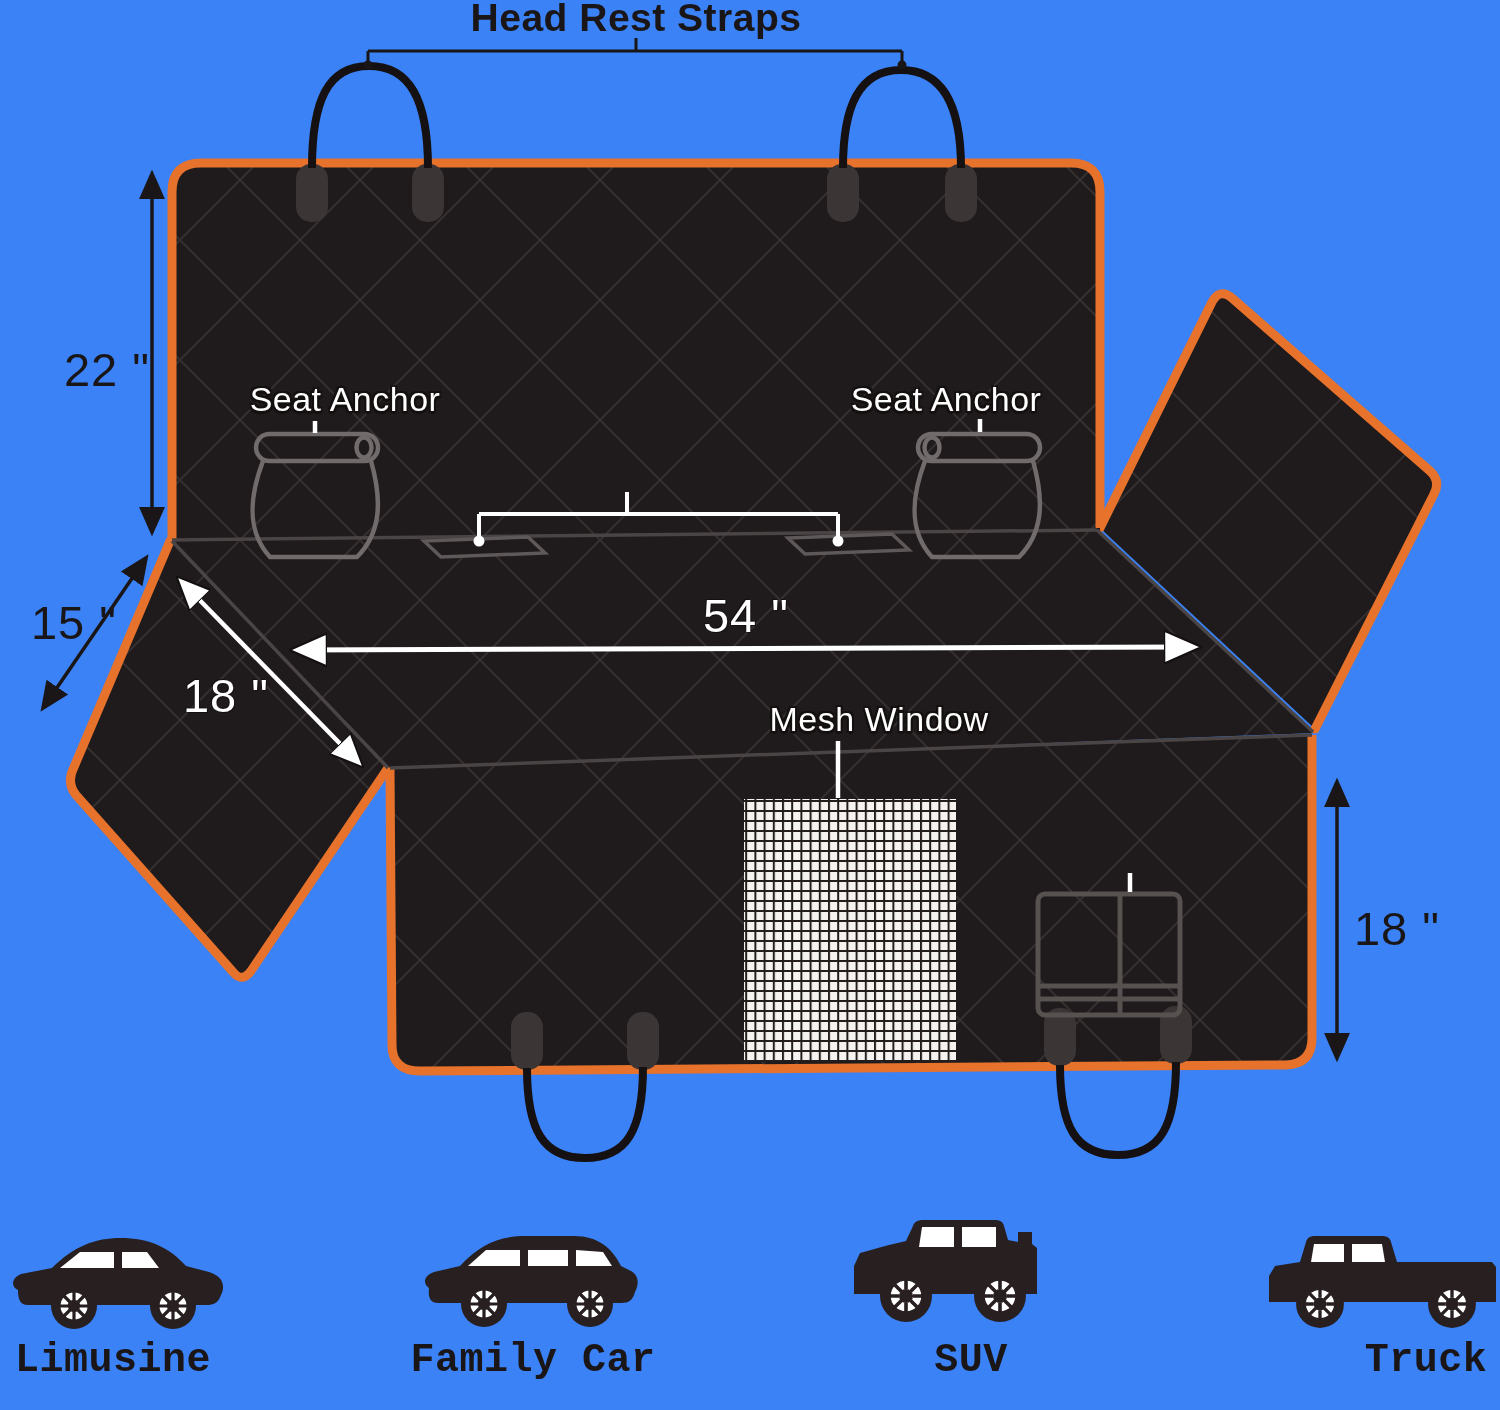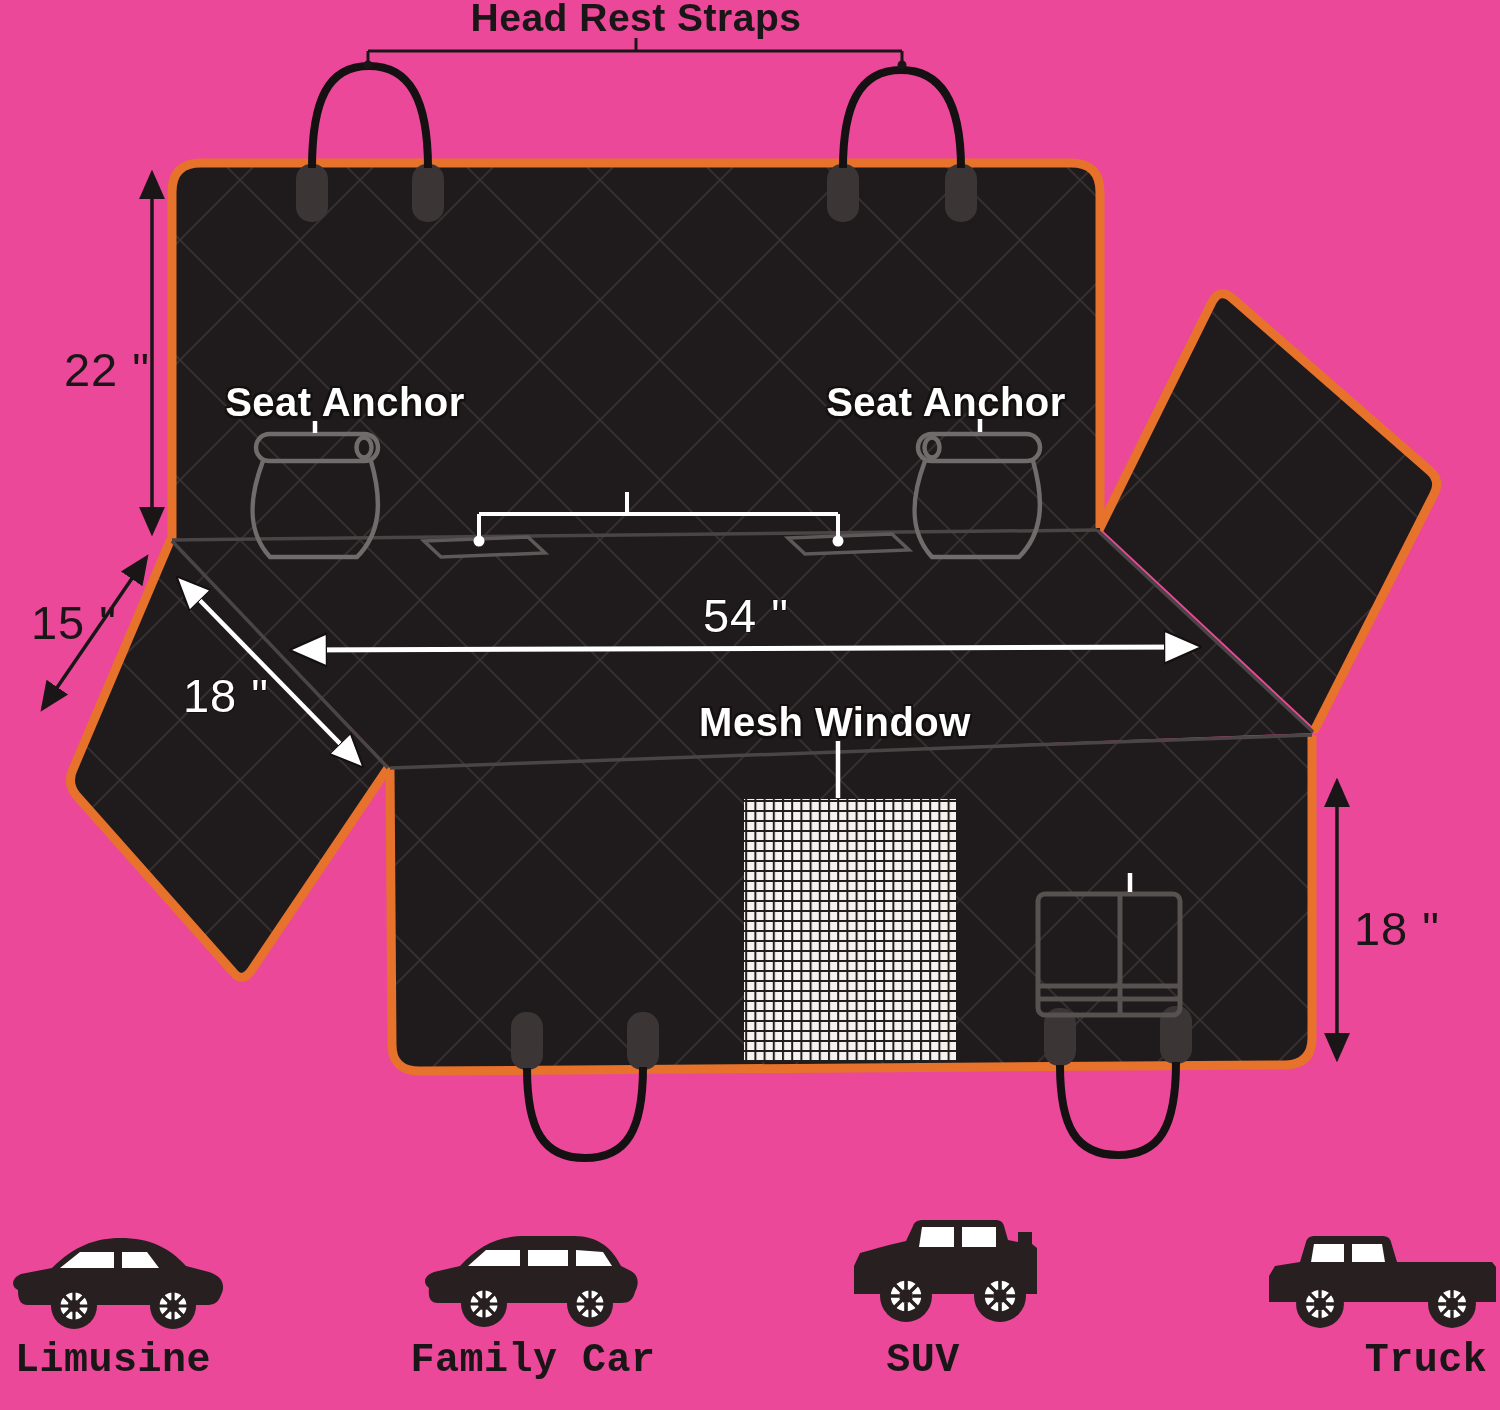--- a/index.html
+++ b/index.html
@@ -1,29 +1,29 @@
 <!DOCTYPE html>
 <html><head>
 <meta charset="utf-8">
 <style>
   html,body{margin:0;padding:0;background:#ffffff;}
   #stage{
     position:relative;
     width:1500px;height:1410px;
-    background:#ec4899;
+    background:#3b82f6;
     font-family:"Liberation Sans", sans-serif;
     overflow:hidden;
   }
   #diagram-svg{position:absolute;left:0;top:0;}
   .lbl{position:absolute;white-space:nowrap;transform:translateX(-50%);}
   .lbl-bold-black{
     font-weight:bold;font-size:39px;color:#1a1617;letter-spacing:0.5px;
   }
   .lbl-bold-white{
-    font-weight:bold;font-size:40px;color:#ffffff;letter-spacing:0.5px;
+    font-weight:normal;font-size:34px;color:#ffffff;letter-spacing:0.5px;
     text-shadow:-2px -2px 0 #14100f, 2px -2px 0 #14100f, -2px 2px 0 #14100f,
                  2px 2px 0 #14100f, 0 3px 1px #14100f;
   }
   .dim-black{
     font-size:47px;color:#1a1617;font-weight:400;letter-spacing:1px;
   }
   .dim-white{
     font-size:47px;color:#ffffff;font-weight:400;letter-spacing:1px;
     text-shadow:-1px -1px 0 #14100f, 1px 1px 0 #14100f;
   }
@@ -190,31 +190,31 @@
     </g>
   </svg>
 
   <div class="lbl lbl-bold-black" style="left:636px;top:-4px;">Head Rest Straps</div>
 
   <div class="lbl lbl-bold-white" style="left:345px;top:380px;">Seat Anchor</div>
 
   <div class="lbl lbl-bold-white" style="left:946px;top:380px;">Seat Anchor</div>
 
 
-  <div class="lbl lbl-bold-white" style="left:835px;top:700px;text-align:right;">Mesh Window</div>
+  <div class="lbl lbl-bold-white" style="left:879px;top:700px;text-align:right;">Mesh Window</div>
 
 
   <div class="lbl dim-black" style="left:107px;top:342px;">22 "</div>
 
   <div class="lbl dim-black" style="left:74px;top:595px;">15 "</div>
 
   <div class="lbl dim-white" style="left:226px;top:668px;">18 "</div>
 
   <div class="lbl dim-white" style="left:746px;top:588px;">54 "</div>
 
   <div class="lbl dim-black" style="left:1397px;top:901px;">18 "</div>
 
   <div class="lbl car-label" style="left:113px;top:1338px;">Limusine</div>
   <div class="lbl car-label" style="left:533px;top:1338px;text-align:right;">Family Car</div>
-  <div class="lbl car-label" style="left:923px;top:1338px;">SUV</div>
+  <div class="lbl car-label" style="left:971px;top:1338px;">SUV</div>
   <div class="lbl car-label" style="left:1426px;top:1338px;">Truck</div>
 
 </div>
 
 </body></html>

